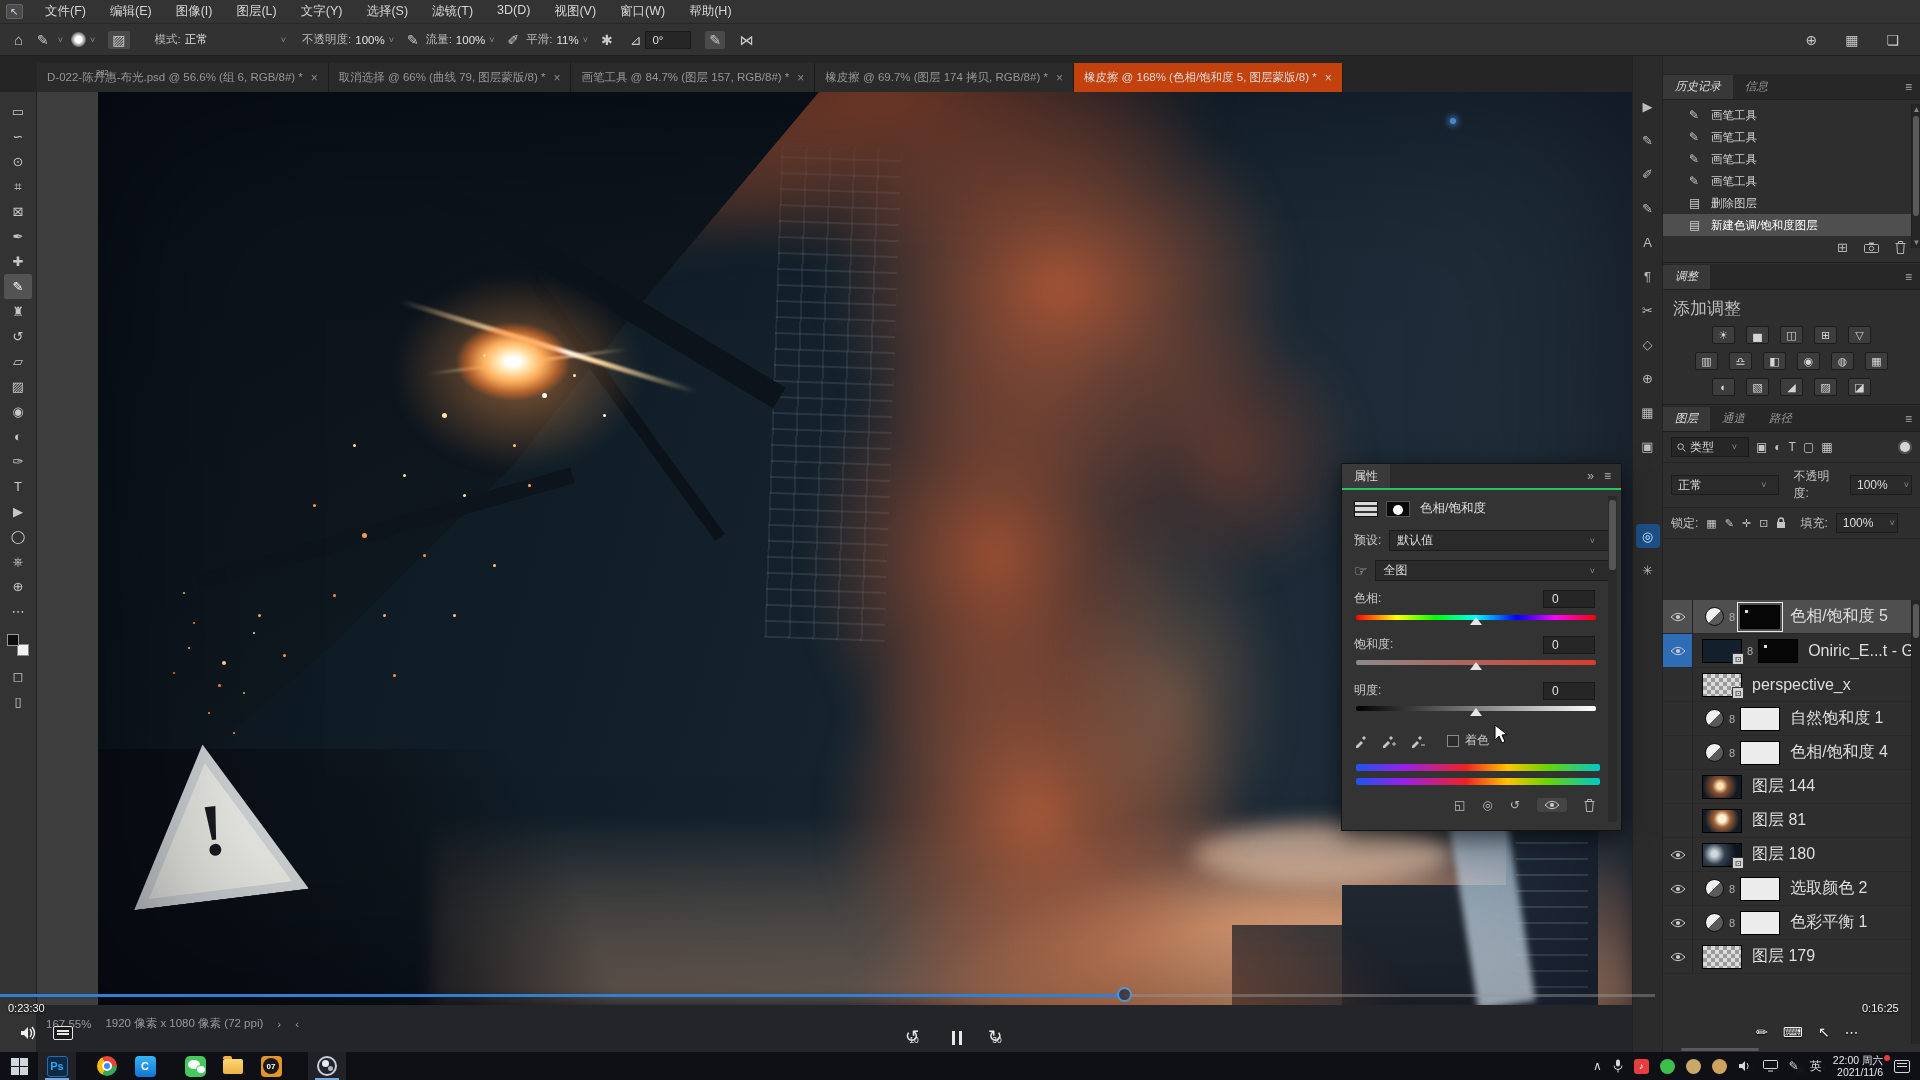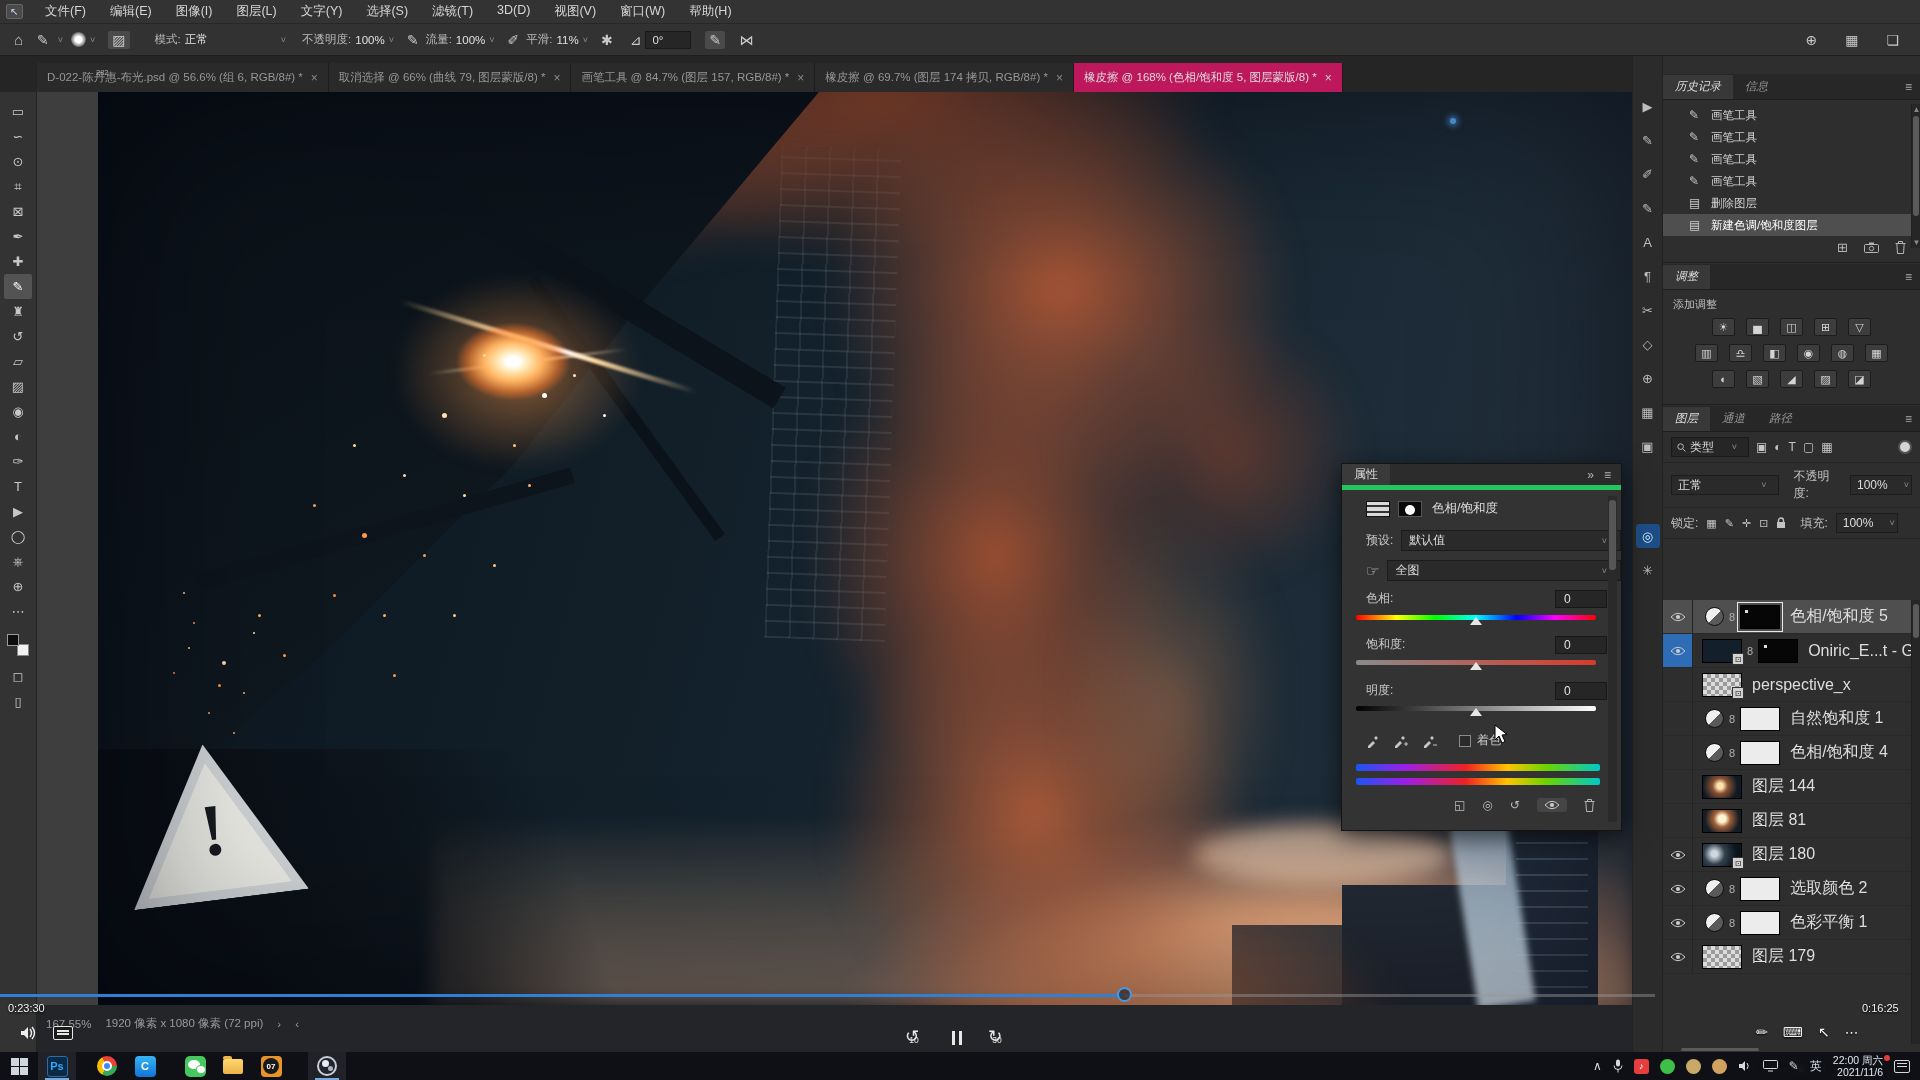--- a/index.html
+++ b/index.html
@@ -27,21 +27,21 @@
   #brushpreview{width:15px;height:15px;border-radius:50%;background:radial-gradient(circle,#fff 0 30%,rgba(255,255,255,.25) 70%,transparent);margin:0 2px;}
   #brushsize{position:absolute;left:96px;top:44px;font-size:7.5px;color:#aaa;}
   .numbox{background:#262626;border:1px solid #1a1a1a;height:18px;min-width:46px;padding:0 6px;
     display:flex;align-items:center;color:#ddd;}
 
   
   #tabbar{position:absolute;left:0;top:56px;width:1632px;height:36px;background:#252525;
     display:flex;align-items:flex-end;padding-left:37px;z-index:30;}
   .doc-tab{height:29px;display:flex;align-items:center;padding:0 10px;background:#2a2a2a;
     border-right:1px solid #1c1c1c;color:#969696;font-size:11.5px;white-space:nowrap;max-width:330px;overflow:hidden;}
-  .doc-tab.active{background:#be185d;color:#dcdcdc;margin-top:20px;}
+  .doc-tab.active{background:#c2410c;color:#dcdcdc;margin-top:20px;}
   .doc-tab .x{margin-left:8px;color:#8a8a8a;font-size:12px;}
   .doc-tab.active .x{color:#cfcfcf;}
 
   
   #toolbar{position:absolute;left:0;top:56px;width:37px;height:996px;background:#333333;
     border-right:1px solid #222;z-index:25;display:flex;flex-direction:column;align-items:center;}
   #toolbar .hdr{color:#8f8f8f;font-size:10px;height:18px;line-height:18px;}
   .tool{width:28px;height:25px;display:flex;align-items:center;justify-content:center;
     color:#c7c7c7;font-size:13px;border-radius:2px;}
   .tool.selected{background:#535353;color:#fff;}
@@ -145,21 +145,21 @@
   .hist-item{display:flex;align-items:center;height:22px;padding-left:26px;color:#cfcfcf;font-size:11.5px;}
   .hist-item .hic{width:22px;color:#c9c9c9;font-size:12px;}
   .hist-item.selected{background:#4f4f4f;color:#fff;}
   .panel-foot{display:flex;justify-content:flex-end;gap:16px;padding:4px 14px 6px;align-items:center;}
   .footic{color:#b5b5b5;font-size:13px;display:flex;align-items:center;}
   .divider{height:1px;background:#1e1e1e;}
   .vsb{position:absolute;width:9px;background:#262626;border-left:1px solid #202020;}
   .vsb .thumb{position:absolute;left:1px;width:6px;background:#5a5a5a;border-radius:3px;}
   .vsb .ar{position:absolute;left:0;width:9px;color:#888;font-size:8px;text-align:center;}
 
-  .adj-add{padding:7px 10px 2px;color:#bdbdbd;font-size:11px;}
+  .adj-add{padding:7px 10px 2px;color:#bdbdbd;font-size:17px;}
   .adjrow{display:flex;justify-content:center;gap:11px;padding:4px 0;}
   .adjtile{width:23px;height:18px;background:#3d3d3d;border:1px solid #1c1c1c;border-radius:2px;
     color:#d5d5d5;font-size:11px;display:flex;align-items:center;justify-content:center;}
 
   .lfilter{display:flex;align-items:center;gap:7px;padding:5px 8px;border-bottom:1px solid #242424;}
   .searchbox{display:flex;align-items:center;background:#262626;border:1px solid #1a1a1a;height:20px;
     padding:0 5px;width:78px;color:#ddd;gap:4px;}
   .ftile{color:#c5c5c5;font-size:12px;}
   .fpill{margin-left:auto;width:14px;height:14px;border-radius:50%;background:#d5d5d5;border:2px solid #555;}
   .lblend{display:flex;align-items:center;padding:5px 8px;gap:6px;border-bottom:1px solid #242424;color:#c3c3c3;}
@@ -203,24 +203,24 @@
   .lrow.selected .maskrect{outline:1px solid #e8e8e8;outline-offset:2px;}
   .lname{margin-left:10px;font-size:16px;color:#dedede;white-space:nowrap;}
   #layerfoot{position:absolute;left:0;top:648px;width:257px;border-top:1px solid #222;
     display:flex;justify-content:flex-end;align-items:center;gap:15px;padding:6px 14px;}
   #layerfoot .footic{font-size:12px;}
   #hscroll{position:absolute;left:18px;top:642px;width:78px;height:3px;background:#5a5a5a;border-radius:2px;}
 
   
   #props{position:absolute;left:1341px;top:463px;width:281px;height:368px;background:#333333;
     border:1px solid #141414;box-shadow:0 6px 24px rgba(0,0,0,.6);z-index:50;}
-  #props .phead{height:26px;background:#2c2c2c;border-bottom:5px solid #22c55e;display:flex;align-items:center;}
+  #props .phead{height:26px;background:#2c2c2c;border-bottom:2px solid #22c55e;display:flex;align-items:center;}
   #props .ptitle{background:#3a3a3a;height:100%;display:flex;align-items:center;padding:0 12px;color:#ddd;}
   #props .phicons{margin-left:auto;padding-right:10px;color:#b5b5b5;display:flex;gap:10px;font-size:12px;}
-  .prow{position:absolute;left:12px;width:100%;display:flex;align-items:center;padding:0 12px;color:#c9c9c9;}
+  .prow{position:absolute;left:0;width:100%;display:flex;align-items:center;padding:0 12px;color:#c9c9c9;}
   .ptile1{width:24px;height:16px;background:#d9d9d9;border:1px solid #111;margin-right:8px;
     background-image:linear-gradient(#333 2px,transparent 2px),linear-gradient(#333 2px,transparent 2px);
     background-size:100% 6px;background-position:0 3px;}
   .ptile2{width:24px;height:16px;background:#0a0a0a;border:1px solid #555;margin-right:10px;position:relative;}
   .ptile2::after{content:"";position:absolute;left:6px;top:3px;width:10px;height:10px;border-radius:50%;background:#fff;}
   .pselect{display:flex;align-items:center;background:#2a2a2a;border:1px solid #1b1b1b;height:21px;
     flex:1;padding:0 7px;color:#ddd;margin-left:8px;}
   .pselect .chev{margin-left:auto;}
   .pnum{position:absolute;right:26px;width:52px;height:18px;background:#262626;border:1px solid #181818;
     color:#e2e2e2;display:flex;align-items:center;padding-left:8px;}

